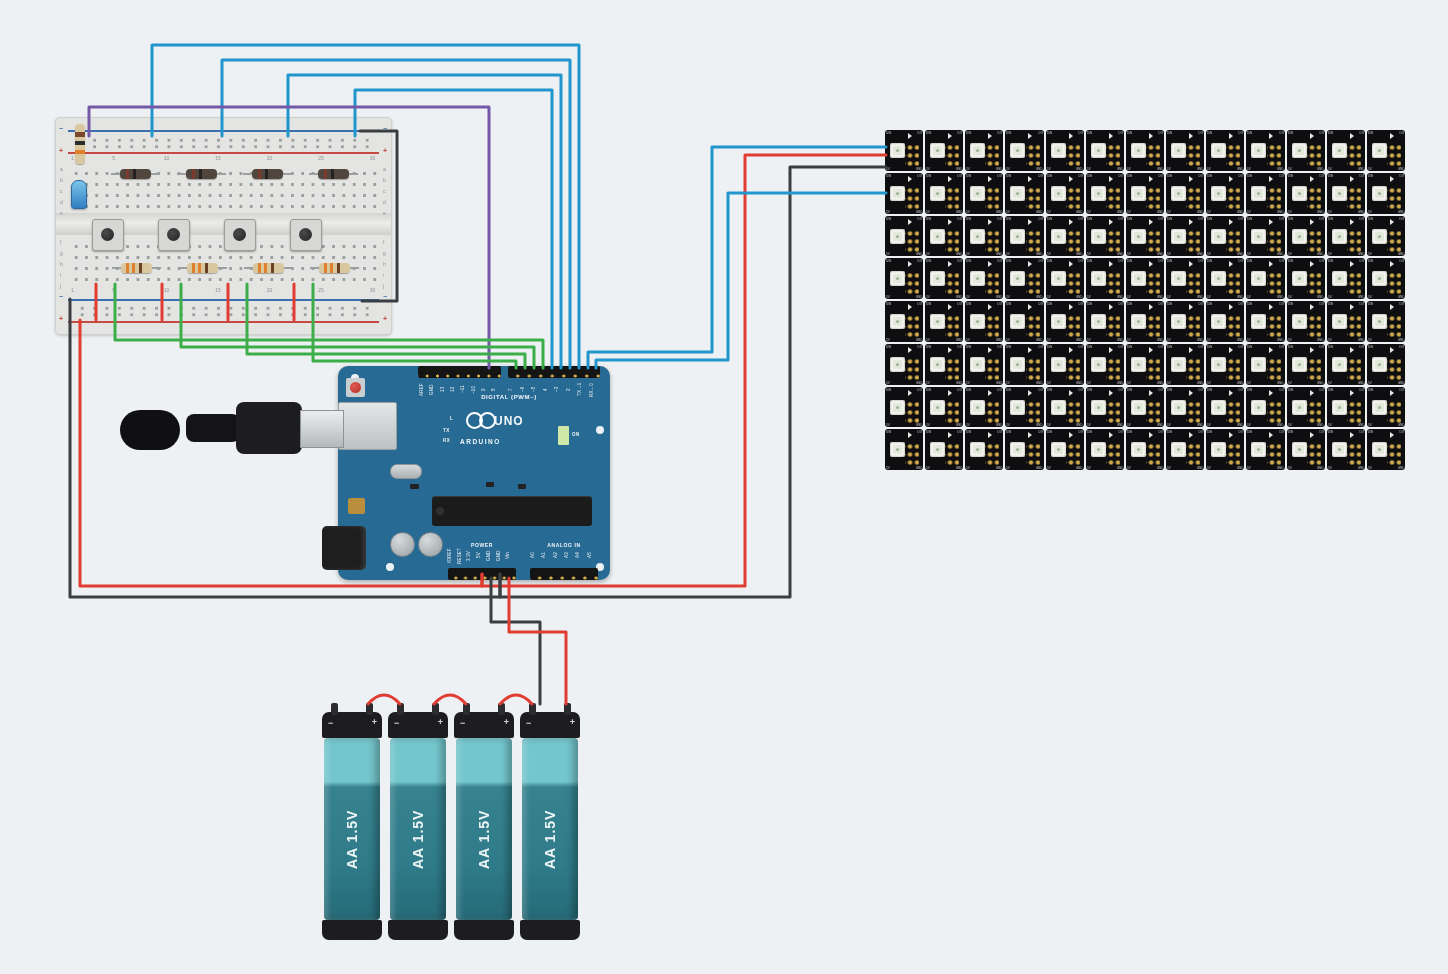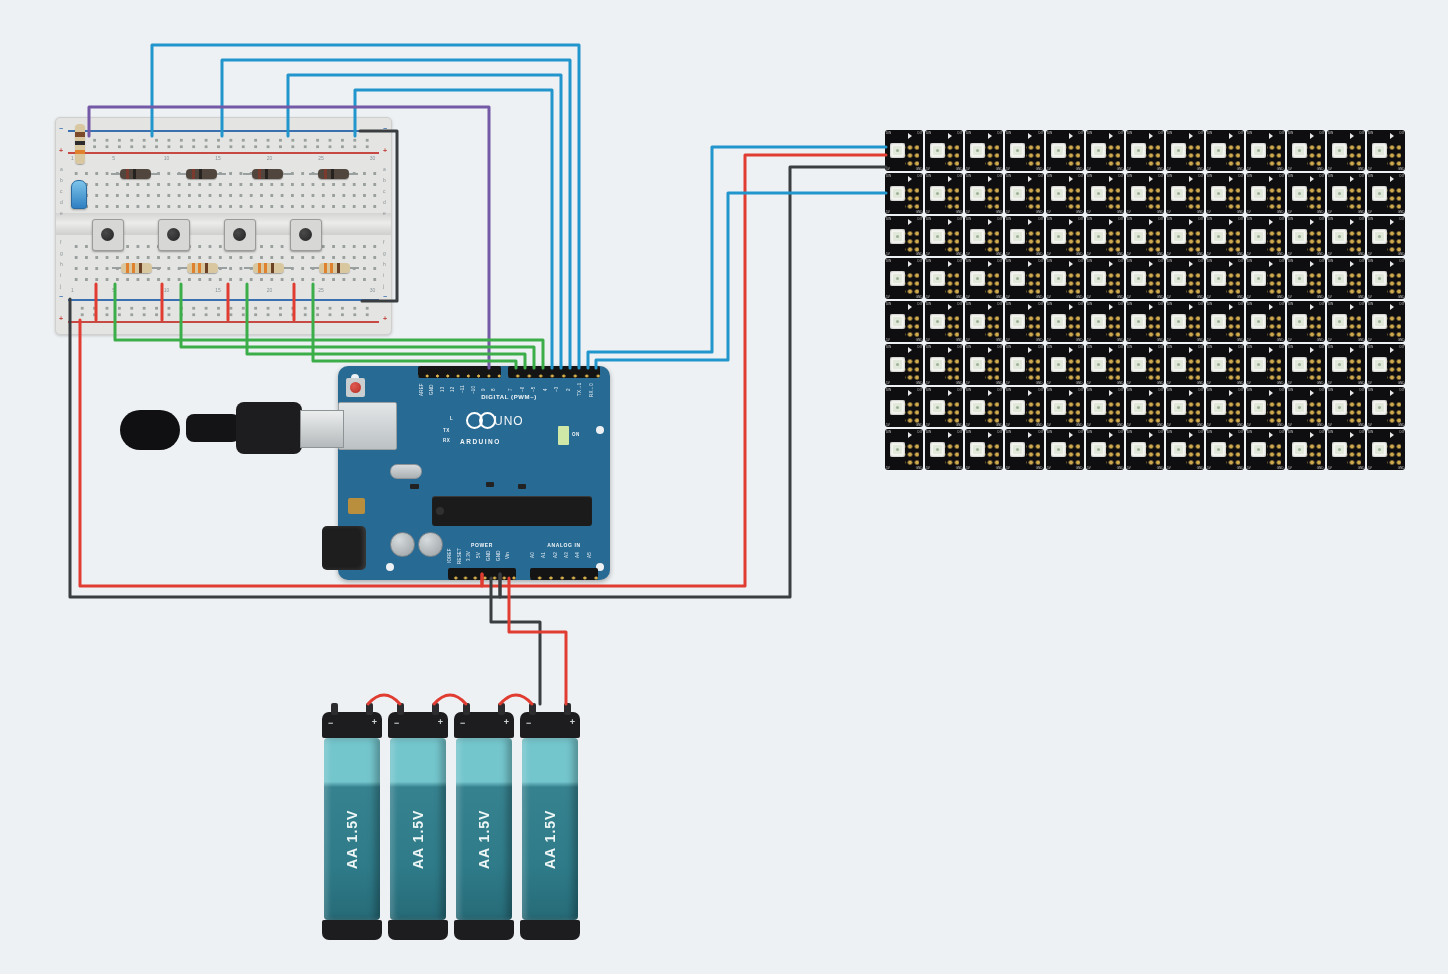--- a/index.html
+++ b/index.html
@@ -1163,21 +1163,21 @@
     <div class="vreg"></div>
     <div class="smd" style="left:72px;top:118px;width:9px;height:5px;"></div>
     <div class="smd" style="left:148px;top:116px;width:8px;height:5px;"></div>
     <div class="smd" style="left:180px;top:118px;width:8px;height:5px;"></div>
     <div class="icsp"></div>
 
     <div class="logo-wrap">
       <div class="logo-circ"></div>
         <div class="logo-circ"></div>
     </div>
-    <div class="biglab" style="left:156px;top:48px;font-size:12px;letter-spacing:1px;font-weight:normal;">UNO</div>
+    <div class="biglab" style="left:156px;top:48px;font-size:12px;letter-spacing:1px;font-weight:bold;">UNO</div>
     <div class="biglab" style="left:122px;top:72px;font-size:6.5px;letter-spacing:1.5px;">ARDUINO</div>
 
     <div class="biglab" style="left:112px;top:50px;font-size:4.5px;">L</div>
     <div class="biglab" style="left:105px;top:62px;font-size:4.5px;">TX</div>
     <div class="biglab" style="left:105px;top:72px;font-size:4.5px;">RX</div>
     <div class="biglab" style="left:234px;top:66px;font-size:4.5px;">ON</div>
   <div class="pinlab" style="left: 80px; top: 13px;">AREF</div>
       <div class="pinlab" style="left: 90.3px; top: 13px;">GND</div>
       <div class="pinlab" style="left: 100.6px; top: 13px;">13</div>
       <div class="pinlab" style="left: 110.9px; top: 13px;">12</div>

